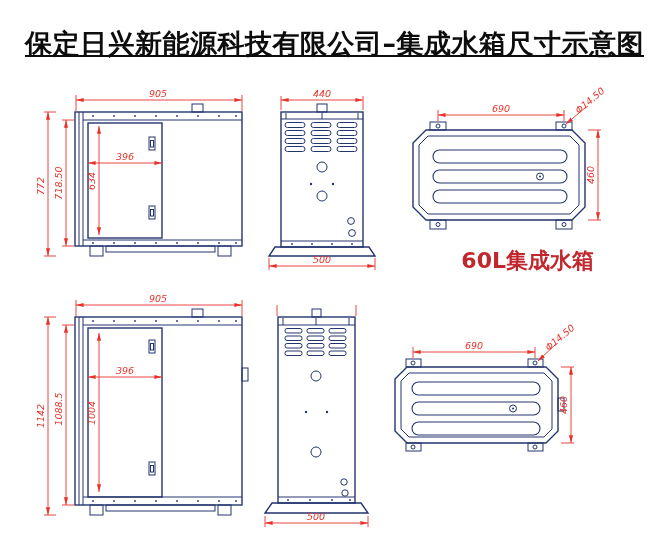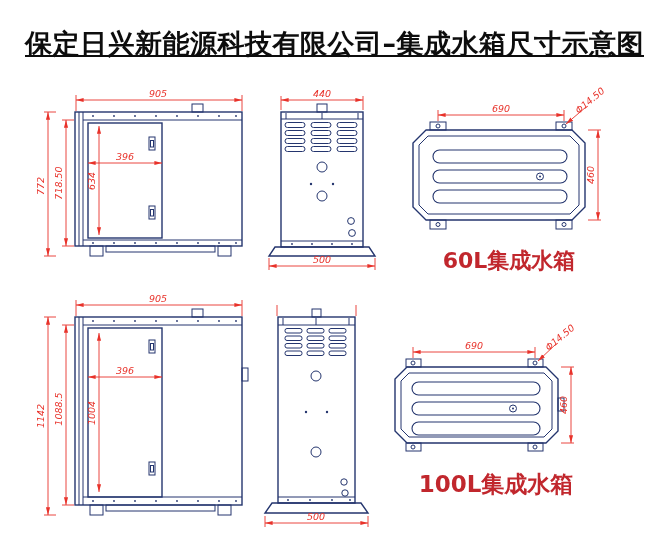--- a/index.html
+++ b/index.html
@@ -7,21 +7,21 @@
     position:relative; width:669px; height:550px; background:#ffffff;
     font-family:"DejaVu Sans","Liberation Sans",sans-serif; overflow:hidden;
   }
   .title {
     position:absolute; top:26px; left:0; width:669px; text-align:center;
     font-size:27px; font-weight:900; color:#0d0d0d; letter-spacing:0.5px;
     white-space:nowrap;
     text-decoration:underline;
   }
   .tank-label {
-    position:absolute; text-align:center; font-weight:900; color:#c1272d;
+    position:absolute; text-align:right; font-weight:900; color:#c1272d;
     white-space:nowrap;
   }
   #label60  { left:424px; top:246px; width:170px; font-size:22px; }
   #label100 { left:398px; top:469px; width:196px; font-size:23px; }
   svg.draw { position:absolute; left:0; top:0; }
   .bl  { stroke:#24356e; fill:none; stroke-width:1.4; }
   .bl2 { stroke:#24356e; fill:none; stroke-width:1; }
   .gr  { stroke:#24356e; fill:none; stroke-width:1.1; }
   .dot { fill:#24356e; stroke:none; }
   .rd  { stroke:#e8322a; fill:none; stroke-width:0.9; }
@@ -332,15 +332,14 @@
       <g>
         <line class="rd" x1="561" y1="367" x2="574" y2="367"></line>
         <line class="rd" x1="561" y1="443" x2="574" y2="443"></line>
         <line class="dim" x1="571" y1="367" x2="571" y2="443"></line>
         <text class="dt" x="567" y="405" text-anchor="middle" transform="rotate(-90 567 405)">460</text>
       </g>
     </g>
   </svg>
 
   <div class="tank-label" id="label60">60L集成水箱</div>
-  <div class="tank-label" id="label100">100L集成水箱</div>
 
 </div>
 
 </body></html>

